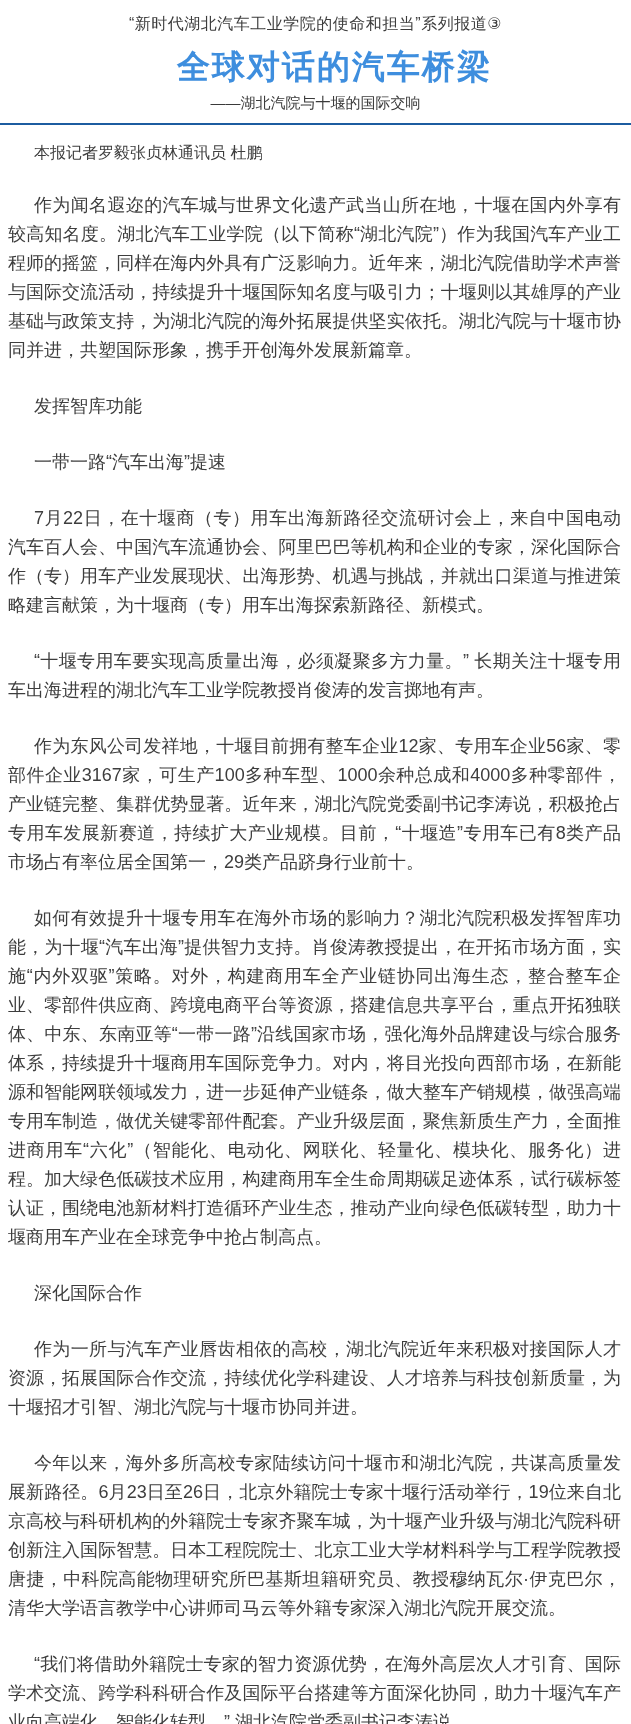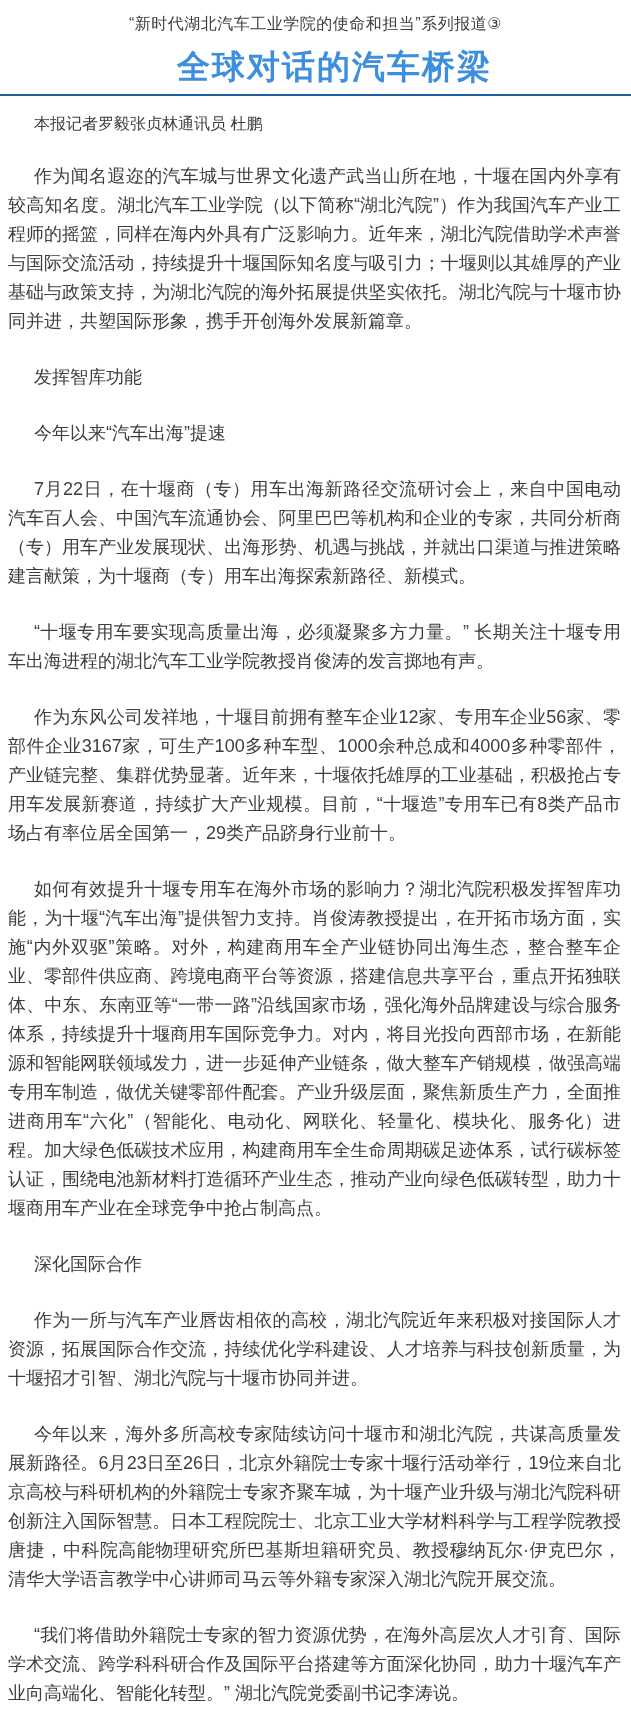--- a/index.html
+++ b/index.html
@@ -68,32 +68,33 @@
 </style>
 </head>
 <body>
 
 <div class="page">
 
   <div class="series-line">“新时代湖北汽车工业学院的使命和担当”系列报道③</div>
 
   <h1 class="article-title">全球对话的汽车桥梁</h1>
 
+  <div class="article-subtitle">——湖北汽院与十堰的国际交响</div>
 
   <hr class="divider-rule">
 
   <div class="byline">本报记者罗毅张贞林通讯员 杜鹏</div>
 
   <div class="article-body">
       <p class="para">作为闻名遐迩的汽车城与世界文化遗产武当山所在地，十堰在国内外享有较高知名度。湖北汽车工业学院（以下简称“湖北汽院”）作为我国汽车产业工程师的摇篮，同样在海内外具有广泛影响力。近年来，湖北汽院借助学术声誉与国际交流活动，持续提升十堰国际知名度与吸引力；十堰则以其雄厚的产业基础与政策支持，为湖北汽院的海外拓展提供坚实依托。湖北汽院与十堰市协同并进，共塑国际形象，携手开创海外发展新篇章。</p>
       <p class="para heading">发挥智库功能</p>
-      <p class="para heading">今年以来“汽车出海”提速</p>
-      <p class="para">7月22日，在十堰商（专）用车出海新路径交流研讨会上，来自中国电动汽车百人会、中国汽车流通协会、阿里巴巴等机构和企业的专家，共同分析商（专）用车产业发展现状、出海形势、机遇与挑战，并就出口渠道与推进策略建言献策，为十堰商（专）用车出海探索新路径、新模式。</p>
+      <p class="para heading">一带一路“汽车出海”提速</p>
+      <p class="para">7月22日，在十堰商（专）用车出海新路径交流研讨会上，来自中国电动汽车百人会、中国汽车流通协会、阿里巴巴等机构和企业的专家，深化国际合作（专）用车产业发展现状、出海形势、机遇与挑战，并就出口渠道与推进策略建言献策，为十堰商（专）用车出海探索新路径、新模式。</p>
       <p class="para">“十堰专用车要实现高质量出海，必须凝聚多方力量。” 长期关注十堰专用车出海进程的湖北汽车工业学院教授肖俊涛的发言掷地有声。</p>
-      <p class="para">作为东风公司发祥地，十堰目前拥有整车企业12家、专用车企业56家、零部件企业3167家，可生产100多种车型、1000余种总成和4000多种零部件，产业链完整、集群优势显著。近年来，十堰依托雄厚的工业基础，积极抢占专用车发展新赛道，持续扩大产业规模。目前，“十堰造”专用车已有8类产品市场占有率位居全国第一，29类产品跻身行业前十。</p>
+      <p class="para">作为东风公司发祥地，十堰目前拥有整车企业12家、专用车企业56家、零部件企业3167家，可生产100多种车型、1000余种总成和4000多种零部件，产业链完整、集群优势显著。近年来，湖北汽院党委副书记李涛说，积极抢占专用车发展新赛道，持续扩大产业规模。目前，“十堰造”专用车已有8类产品市场占有率位居全国第一，29类产品跻身行业前十。</p>
       <p class="para">如何有效提升十堰专用车在海外市场的影响力？湖北汽院积极发挥智库功能，为十堰“汽车出海”提供智力支持。肖俊涛教授提出，在开拓市场方面，实施“内外双驱”策略。对外，构建商用车全产业链协同出海生态，整合整车企业、零部件供应商、跨境电商平台等资源，搭建信息共享平台，重点开拓独联体、中东、东南亚等“一带一路”沿线国家市场，强化海外品牌建设与综合服务体系，持续提升十堰商用车国际竞争力。对内，将目光投向西部市场，在新能源和智能网联领域发力，进一步延伸产业链条，做大整车产销规模，做强高端专用车制造，做优关键零部件配套。产业升级层面，聚焦新质生产力，全面推进商用车“六化”（智能化、电动化、网联化、轻量化、模块化、服务化）进程。加大绿色低碳技术应用，构建商用车全生命周期碳足迹体系，试行碳标签认证，围绕电池新材料打造循环产业生态，推动产业向绿色低碳转型，助力十堰商用车产业在全球竞争中抢占制高点。</p>
       <p class="para heading">深化国际合作</p>
       <p class="para">作为一所与汽车产业唇齿相依的高校，湖北汽院近年来积极对接国际人才资源，拓展国际合作交流，持续优化学科建设、人才培养与科技创新质量，为十堰招才引智、湖北汽院与十堰市协同并进。</p>
       <p class="para">今年以来，海外多所高校专家陆续访问十堰市和湖北汽院，共谋高质量发展新路径。6月23日至26日，北京外籍院士专家十堰行活动举行，19位来自北京高校与科研机构的外籍院士专家齐聚车城，为十堰产业升级与湖北汽院科研创新注入国际智慧。日本工程院院士、北京工业大学材料科学与工程学院教授唐捷，中科院高能物理研究所巴基斯坦籍研究员、教授穆纳瓦尔·伊克巴尔，清华大学语言教学中心讲师司马云等外籍专家深入湖北汽院开展交流。</p>
       <p class="para">“我们将借助外籍院士专家的智力资源优势，在海外高层次人才引育、国际学术交流、跨学科科研合作及国际平台搭建等方面深化协同，助力十堰汽车产业向高端化、智能化转型。” 湖北汽院党委副书记李涛说。</p>
     </div>
 
 </div>
 
 </body></html>

